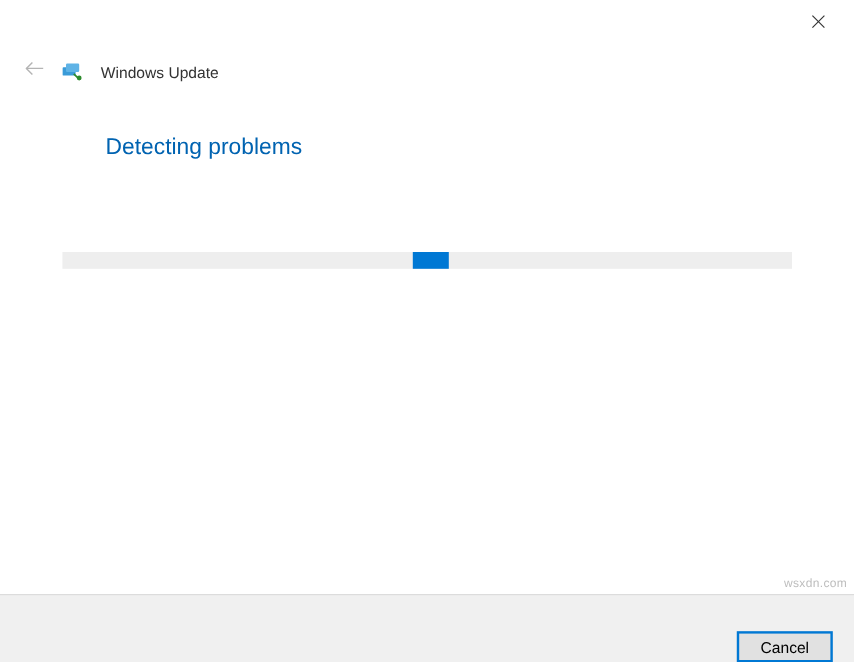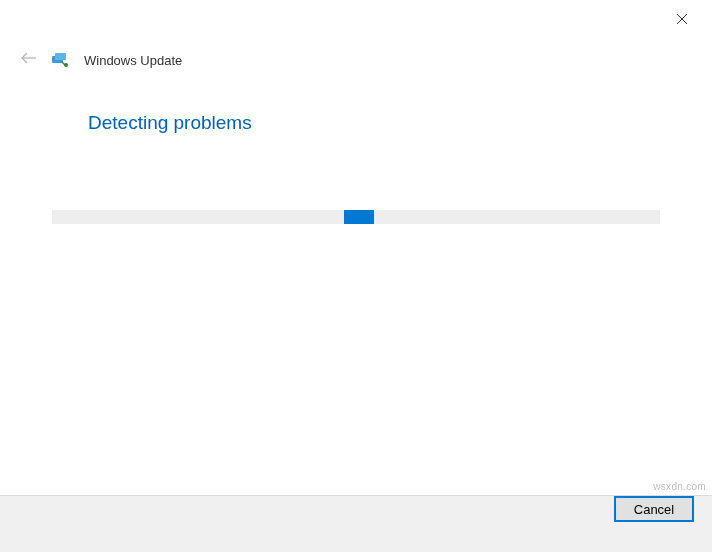--- a/index.html
+++ b/index.html
@@ -75,21 +75,21 @@
     }
     .footer {
       position: absolute;
       bottom: 0;
       left: 0;
       right: 0;
       height: 57px;
       background: #f0f0f0;
       border-top: 1px solid #dcdcdc;
       display: flex;
-      align-items: flex-start;
+      align-items: flex-end;
       justify-content: flex-end;
       padding-right: 18px;
     }
     .cancel-btn {
       width: 80px;
       height: 26px;
       background: #e1e1e1;
       border: 2px solid #0078d4;
       font-size: 13px;
       font-family: inherit;

